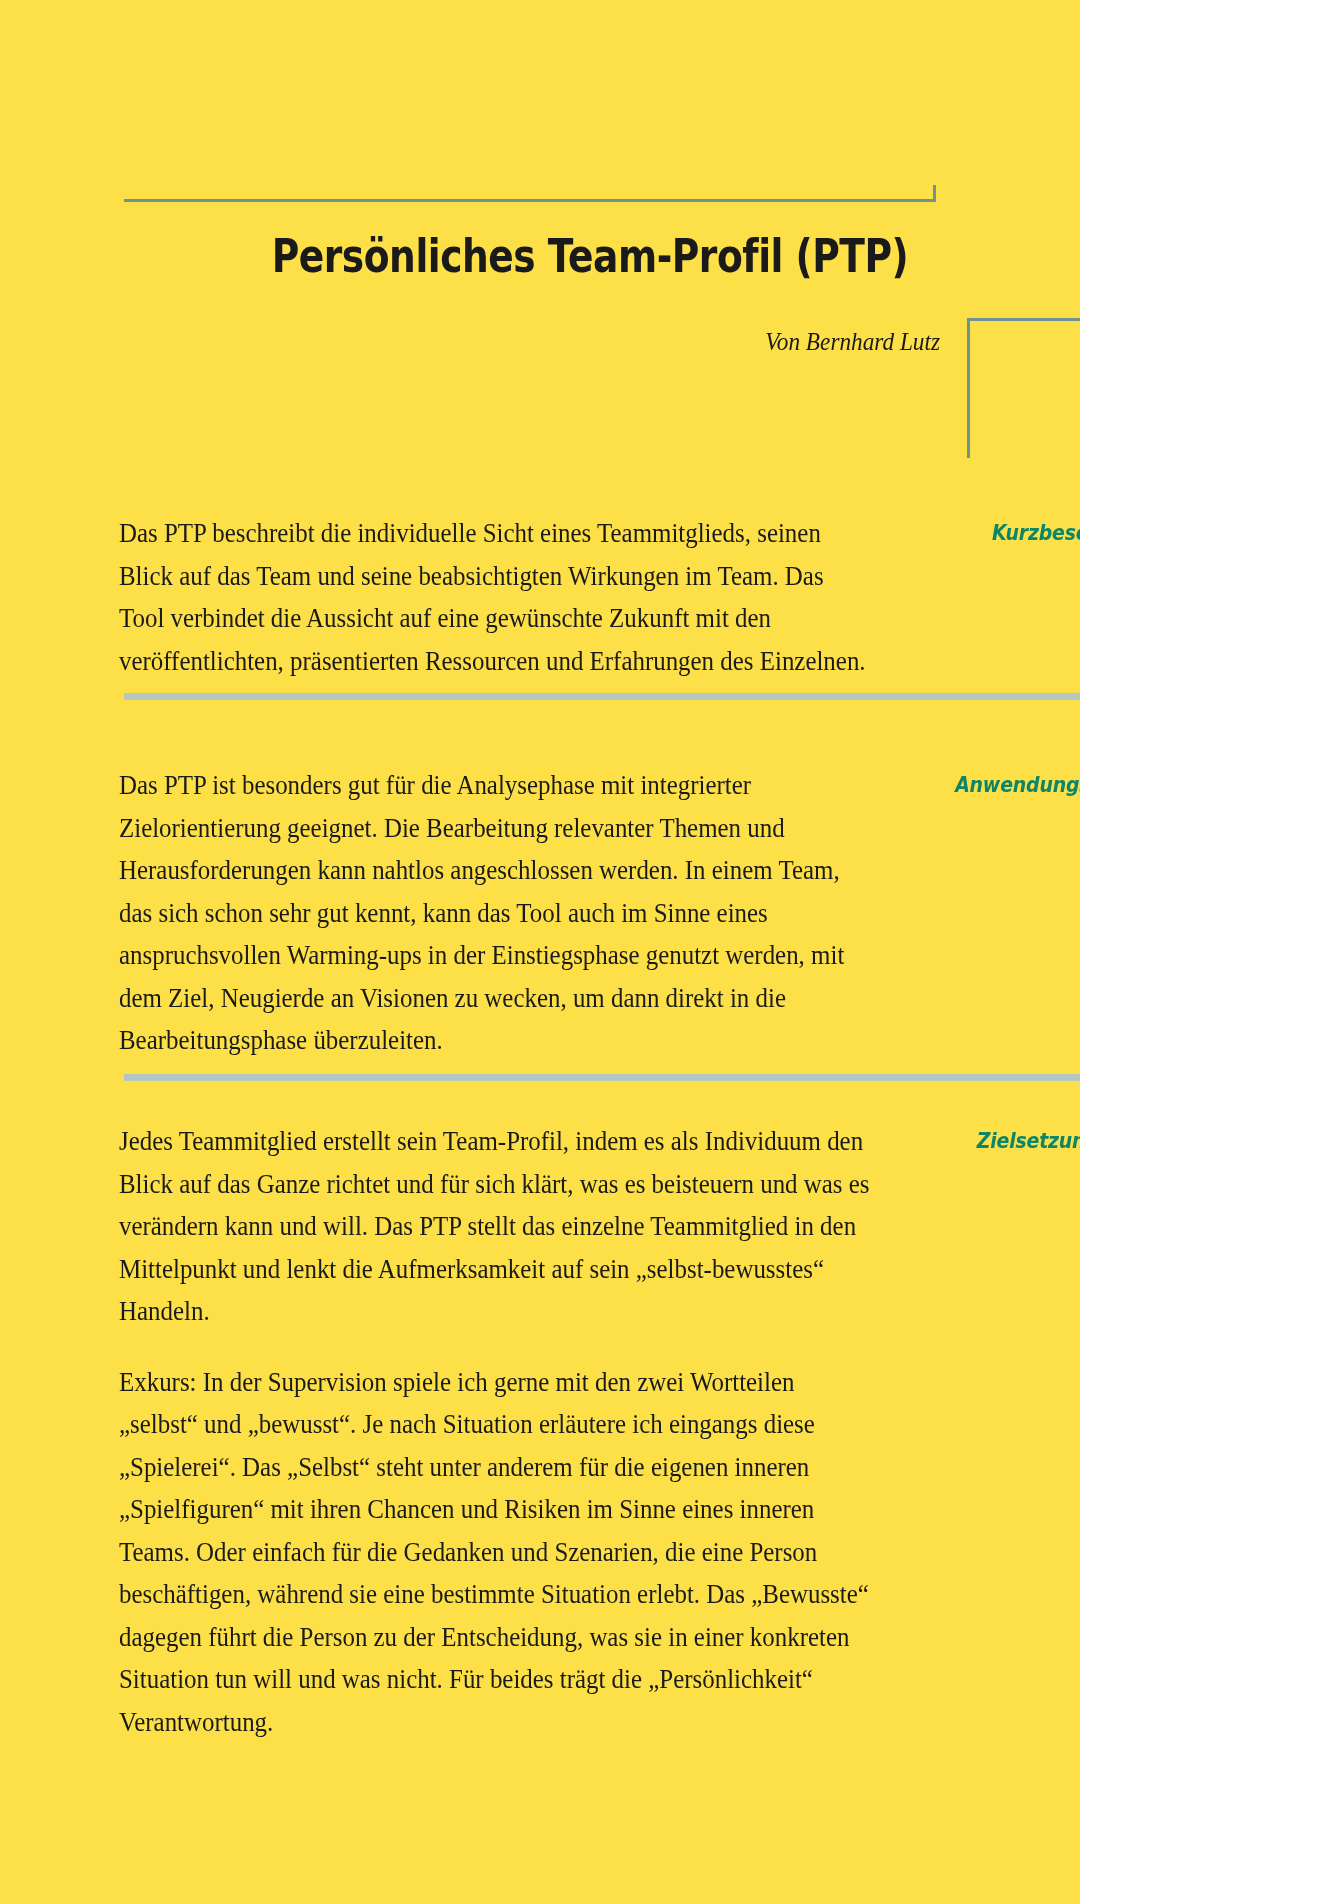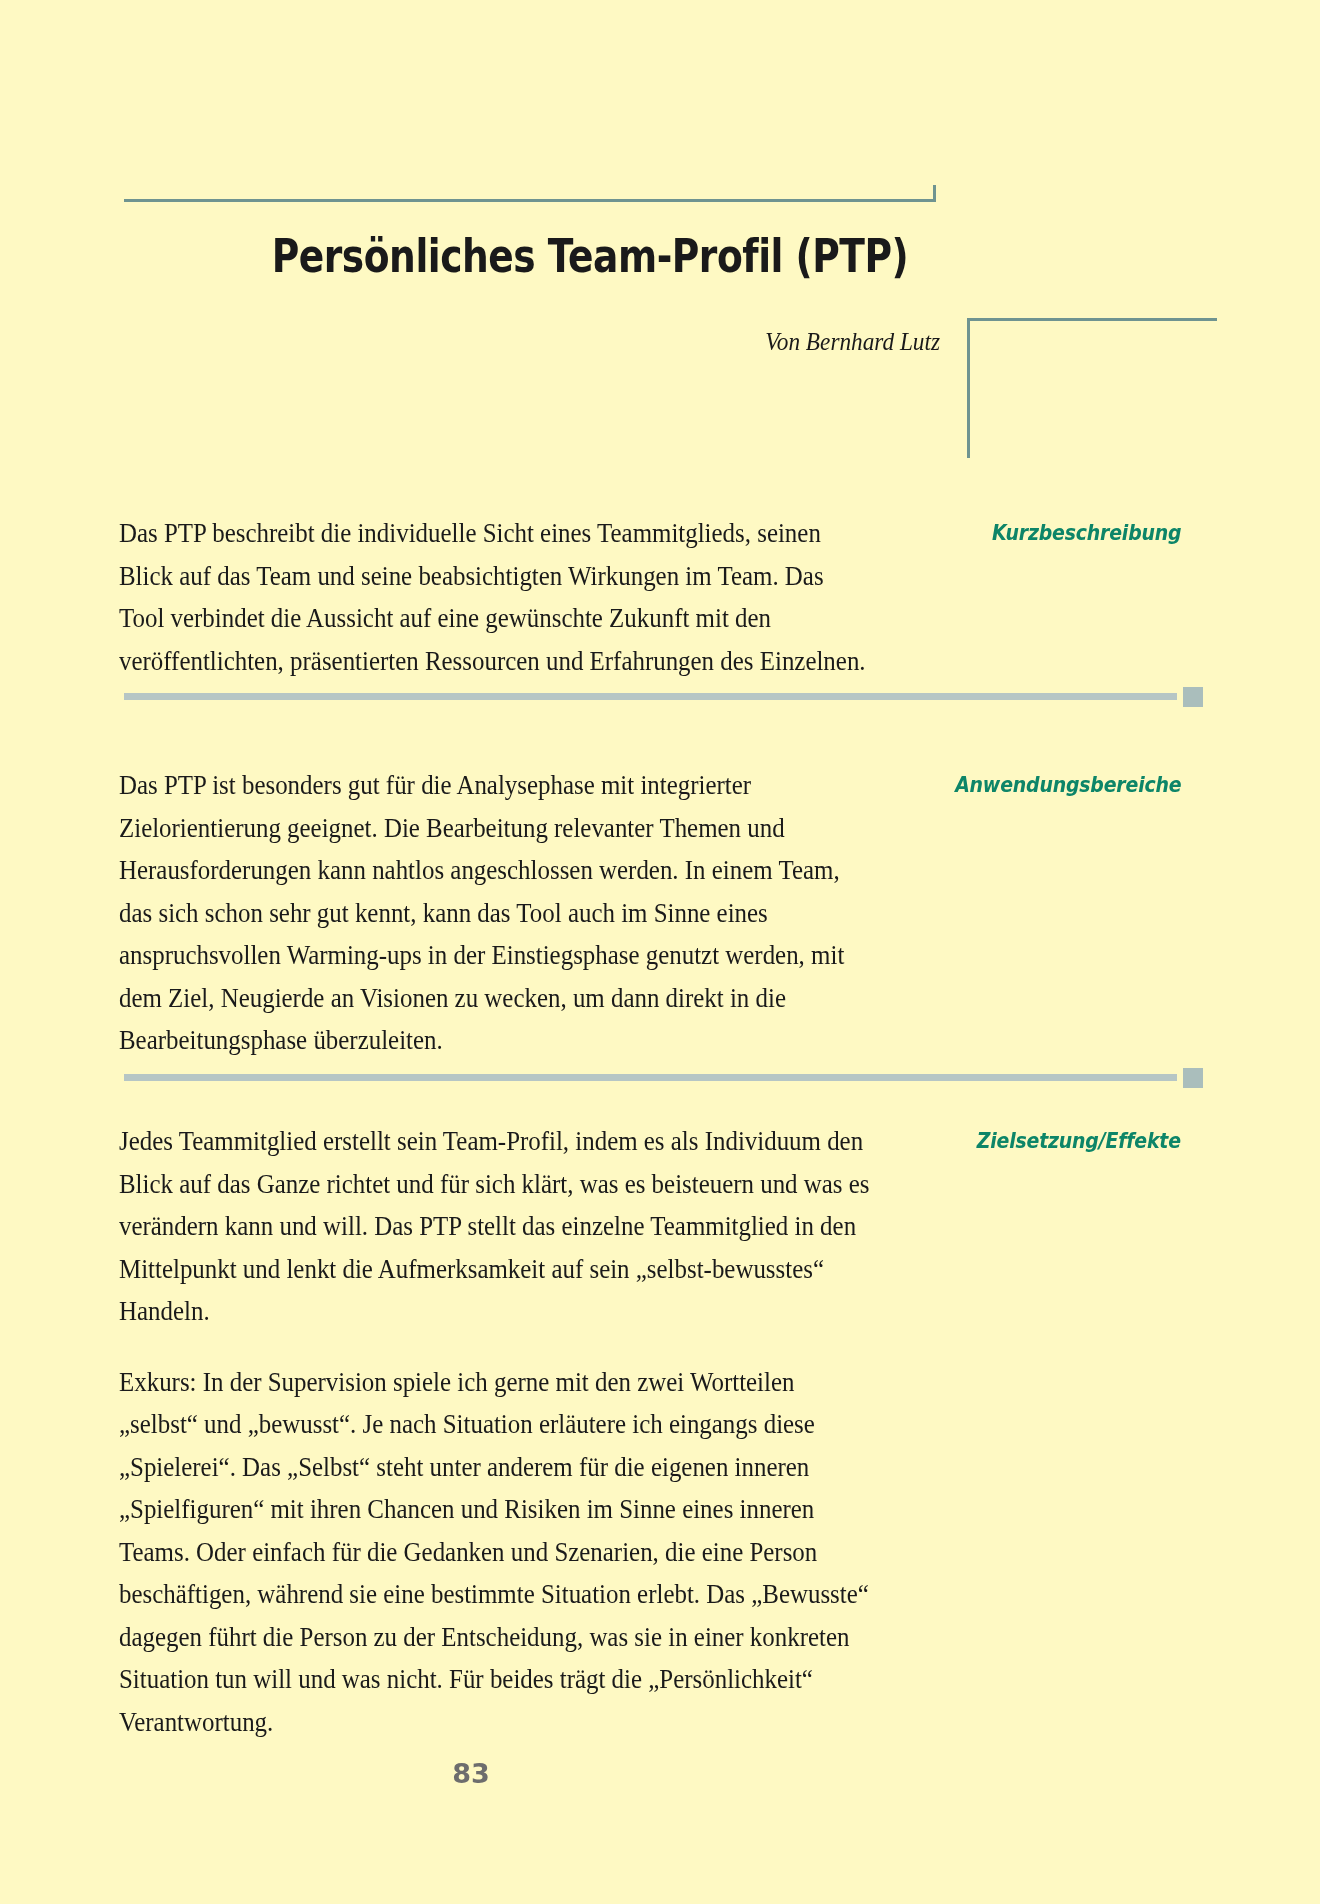--- a/index.html
+++ b/index.html
@@ -2,23 +2,23 @@
 <html><head>
 <meta charset="utf-8">
 <style>
   html, body {
     margin: 0;
     padding: 0;
     background: #ffffff;
   }
   .page {
     position: relative;
-    width: 1320px;
+    width: 1080px;
     height: 1904px;
-    background: #fef9c3;
+    background: #fde047;
     overflow: hidden;
     font-family: "Liberation Serif", serif;
   }
 
   
   .header-rule-top {
     position: absolute;
     left: 124px;
     top: 199px;
     width: 812px;
@@ -175,15 +175,14 @@
   <div class="divider-cap" style="top:1068px;"></div>
 
   <div class="section">
     <div class="section-label" style="top:1129px;">Zielsetzung/Effekte</div>
     <div class="section-body" style="top:1120px;">
       <p>Jedes Teammitglied erstellt sein Team-Profil, indem es als Individuum den Blick auf das Ganze richtet und für sich klärt, was es beisteuern und was es verändern kann und will. Das PTP stellt das einzelne Teammitglied in den Mittelpunkt und lenkt die Aufmerksamkeit auf sein „selbst-bewusstes“ Handeln.</p>
       <p>Exkurs: In der Supervision spiele ich gerne mit den zwei Wortteilen „selbst“ und „bewusst“. Je nach Situation erläutere ich eingangs diese „Spielerei“. Das „Selbst“ steht unter anderem für die eigenen inneren „Spielfiguren“ mit ihren Chancen und Risiken im Sinne eines inneren Teams. Oder einfach für die Gedanken und Szenarien, die eine Person beschäftigen, während sie eine bestimmte Situation erlebt. Das „Bewusste“ dagegen führt die Person zu der Entscheidung, was sie in einer konkreten Situation tun will und was nicht. Für beides trägt die „Persönlichkeit“ Verantwortung.</p>
     </div>
   </div>
 
-  <div class="page-number">83</div>
 
 </div>
 
 </body></html>

